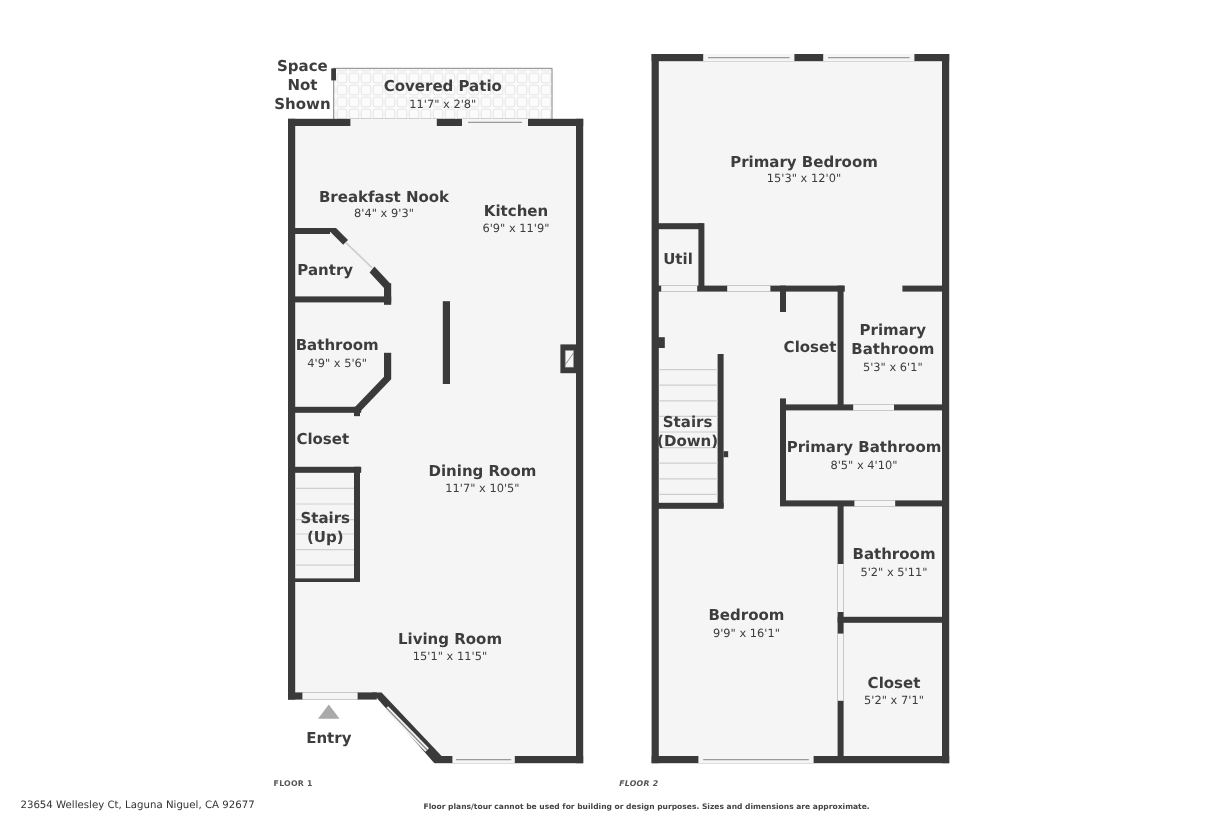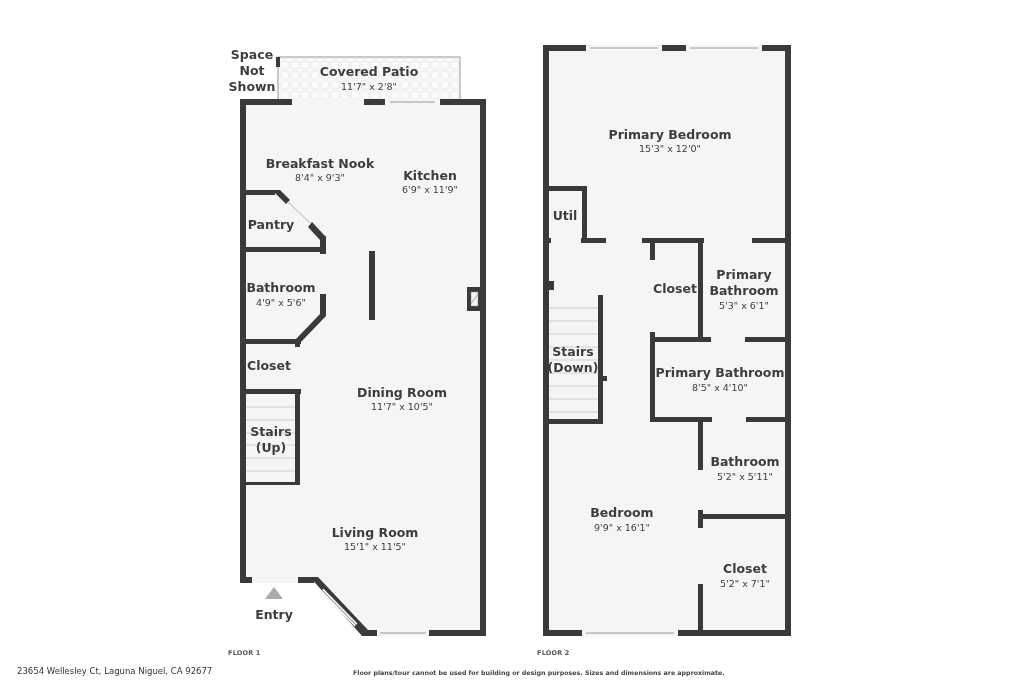--- a/index.html
+++ b/index.html
@@ -200,15 +200,15 @@
 
     <text class="room-name" x="622" y="517">Bedroom</text>
     <text class="room-dim" x="622" y="531">9'9" x 16'1"</text>
 
     <text class="room-name" x="745" y="573">Closet</text>
     <text class="room-dim" x="745" y="587">5'2" x 7'1"</text>
   </g>
 </svg>
 
 <div class="floor-label" style="left:228px; top:649px;">FLOOR 1</div>
-<div class="floor-label" style="left:537px; top:649px;">FLOOR 2</div>
+<div class="floor-label" style="left:516px; top:649px;font-style:italic;">FLOOR 2</div>
 <div class="address">23654 Wellesley Ct, Laguna Niguel, CA 92677</div>
 <div class="disclaimer">Floor plans/tour cannot be used for building or design purposes. Sizes and dimensions are approximate.</div>
 
 </body></html>

